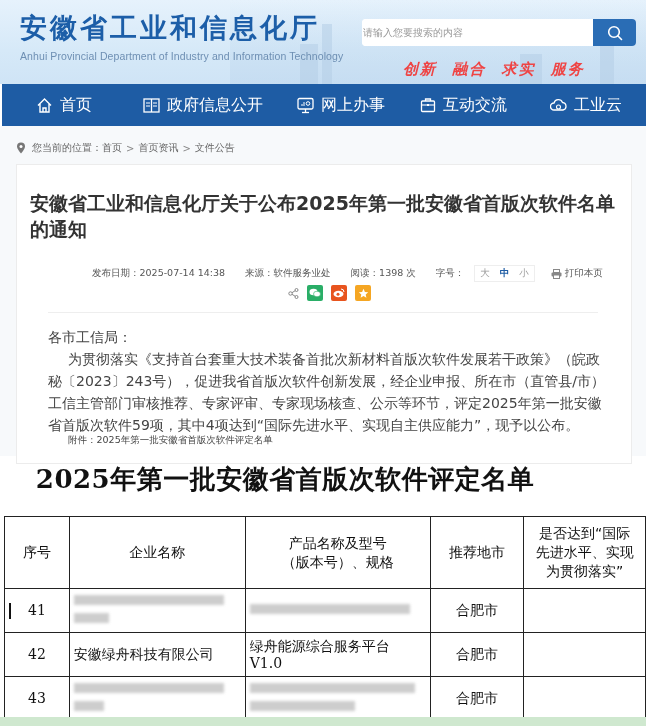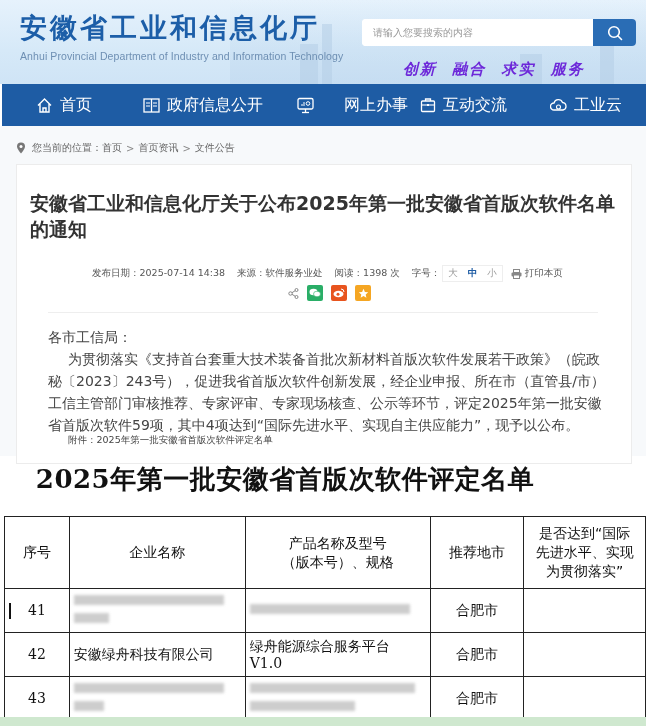--- a/index.html
+++ b/index.html
@@ -26,33 +26,33 @@
   .logo-sub {
     position: absolute; left: 20px; top: 50px;
     font-family: "Liberation Sans", sans-serif;
     font-size: 10.5px; color: #6e8fb3; letter-spacing: 0.1px;
   }
   .search-box {
     position: absolute; left: 362px; top: 19px; width: 274px; height: 27px;
     background: #fff; border-radius: 4px; overflow: hidden; display: flex;
   }
   .search-input {
-    flex: 1; border: none; outline: none; padding-left: 11px;
+    flex: 1; border: none; outline: none; padding-left: 1px;
     font-size: 10px; color: #999; background: #fff;
     font-family: "DejaVu Sans", sans-serif;
   }
   .search-input::placeholder { color: #999; }
   .search-btn {
     width: 43px; height: 27px; background: #2a6db5; display: flex;
     align-items: center; justify-content: center; cursor: pointer;
   }
   .slogan {
     position: absolute; left: 403px; top: 60px;
     font-family: "DejaVu Serif", serif; font-weight: bold; font-style: italic;
-    font-size: 15px; color: #6d28d9; letter-spacing: 2px; word-spacing: 8px;
+    font-size: 15px; color: #ef4444; letter-spacing: 2px; word-spacing: 8px;
   }
 
   
   .nav {
     position: absolute; left: 2px; top: 84px; width: 644px; height: 42px;
     background: #1e5ca4; display: flex; align-items: center;
   }
   .nav-item {
     display: flex; align-items: center; color: #fff; font-size: 16px;
     cursor: pointer; position: absolute; top: 0; height: 42px;
@@ -72,21 +72,21 @@
     position: absolute; left: 16px; top: 164px; width: 616px; height: 300px;
     background: #fff; border: 1px solid #ececec;
   }
   .article-title {
     position: absolute; left: 30px; top: 190px; width: 586px; 
     font-family: "DejaVu Sans", sans-serif; font-weight: bold;
     font-size: 19px; line-height: 26px; color: #333;
   }
   .meta {
     position: absolute; left: 92px; top: 265px; font-size: 9.5px; color: #555;
-    display: flex; align-items: center; white-space: nowrap;
+    display: flex; align-items: center; white-space: nowrap; gap: 8px;
   }
   .meta .grp { margin-right: 12px; }
   .font-size-box { display: inline-flex; border: 1px solid #eee; margin-left: 2px; margin-right: 8px; }
   .font-size-box span { padding: 1px 5px; color: #999; cursor: pointer; }
   .font-size-box span.active { color: #1e5ca4; font-weight: bold; }
   .print { display: inline-flex; align-items: center; cursor: pointer; }
   .print svg { margin-right: 3px; }
 
   .share {
     position: absolute; left: 288px; top: 285px; display: flex; align-items: center;
@@ -155,21 +155,21 @@
     <svg width="17" height="15" viewBox="0 0 17 15">
         <rect x="1" y="1" width="15" height="13" fill="none" stroke="#fff" stroke-width="1.3"></rect>
         <line x1="8.5" y1="1" x2="8.5" y2="14" stroke="#fff" stroke-width="1.3"></line>
         <line x1="3" y1="5" x2="7" y2="5" stroke="#fff"></line>
         <line x1="3" y1="8" x2="7" y2="8" stroke="#fff"></line>
         <line x1="10" y1="5" x2="14" y2="5" stroke="#fff"></line>
         <line x1="10" y1="8" x2="14" y2="8" stroke="#fff"></line>
       </svg>
     <span>政府信息公开</span>
   </div>
-  <div class="nav-item" style="left:295px;gap:23px;">
+  <div class="nav-item" style="left:295px;">
     <svg width="17" height="17" viewBox="0 0 17 17">
         <rect x="1" y="1.5" width="15" height="10.5" rx="1.5" fill="none" stroke="#fff" stroke-width="1.3"></rect>
         <line x1="8.5" y1="12" x2="8.5" y2="15" stroke="#fff" stroke-width="1.3"></line>
         <line x1="5" y1="15.5" x2="12" y2="15.5" stroke="#fff" stroke-width="1.3"></line>
         <line x1="5" y1="9" x2="5" y2="7" stroke="#fff"></line>
         <line x1="7" y1="9" x2="7" y2="5" stroke="#fff"></line>
         <circle cx="11" cy="6.5" r="1.8" fill="none" stroke="#fff"></circle>
       </svg>
     <span>网上办事</span>
   </div>

